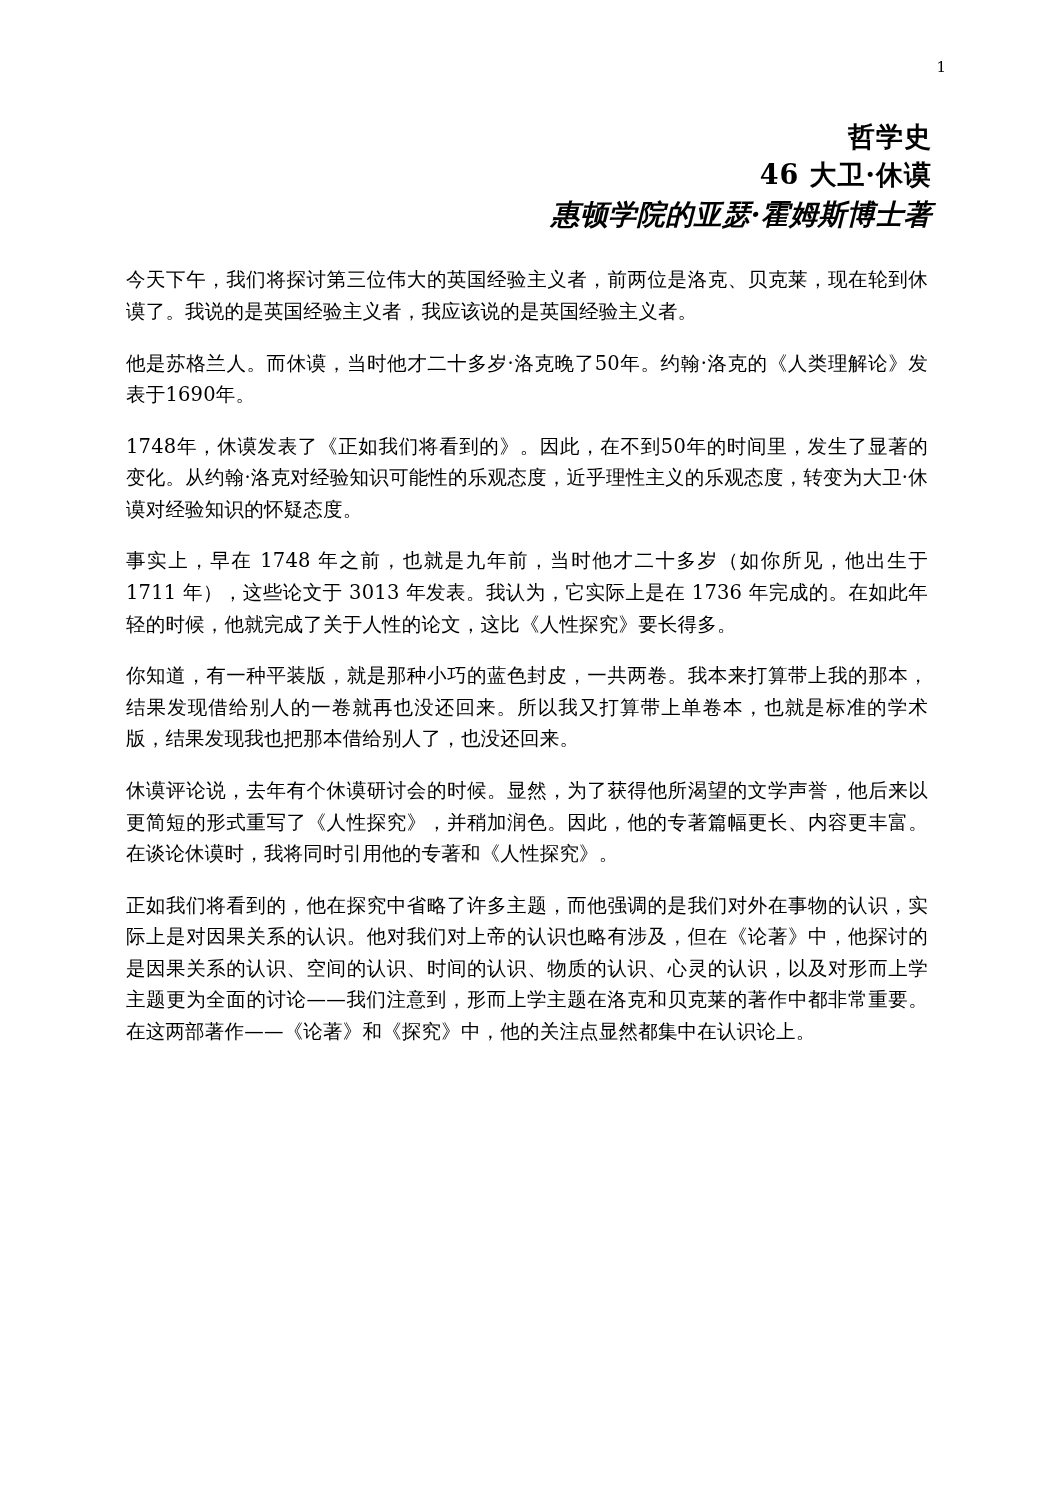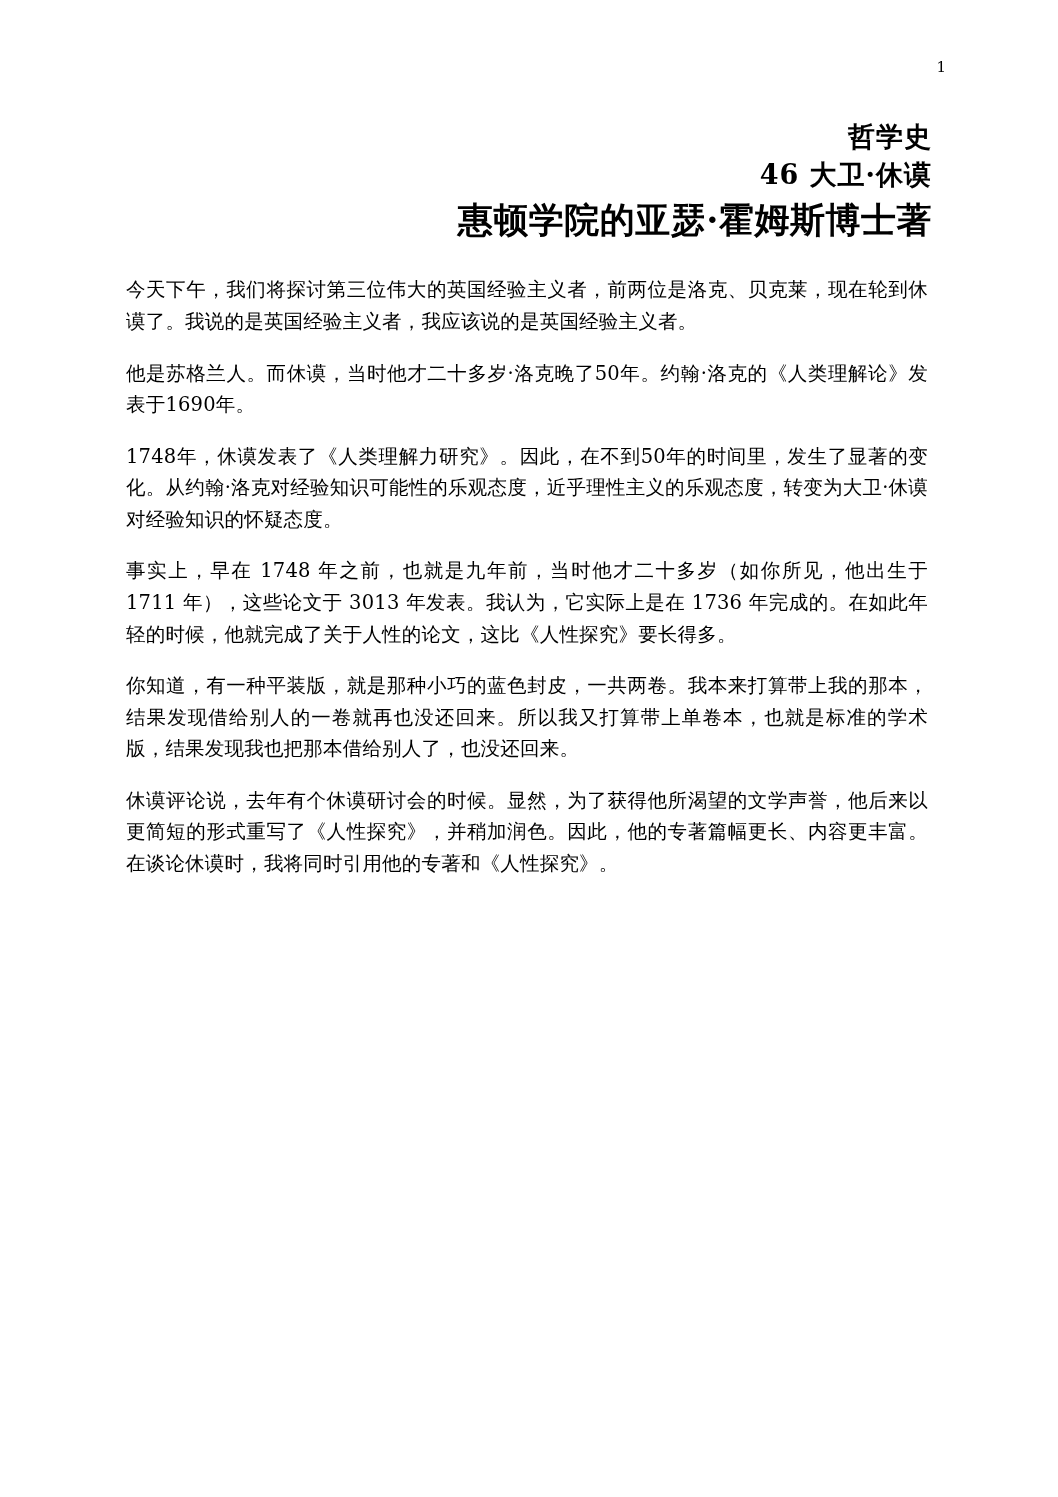--- a/index.html
+++ b/index.html
@@ -42,22 +42,23 @@
   }
   .title-line1 {
     font-size: 27px;
     letter-spacing: 1px;
   }
   .title-line2 {
     font-size: 27px;
     letter-spacing: 1px;
   }
   .title-line3 {
-    font-size: 35px;
+    font-size: 28px;
     letter-spacing: 0.5px;
+    font-style: italic;
   }
   .body-text {
     margin-top: 30px;
   }
   p.para {
     font-size: 19.5px;
     line-height: 1.62;
     margin: 0 4px 20px 0;
     text-align: justify;
     text-justify: inter-ideograph;
@@ -78,20 +79,21 @@
 
     <div class="title-block">
       <div class="title-line1">哲学史</div>
       <div class="title-line2">46 大卫·休谟</div>
       <div class="title-line3">惠顿学院的亚瑟·霍姆斯博士著</div>
     </div>
 
     <div class="body-text">
       <p class="para">今天下午，我们将探讨第三位伟大的英国经验主义者，前两位是洛克、贝克莱，现在轮到休谟了。我说的是英国经验主义者，我应该说的是英国经验主义者。</p>
       <p class="para">他是苏格兰人。而休谟，当时他才二十多岁·洛克晚了50年。约翰·洛克的《人类理解论》发表于1690年。</p>
-      <p class="para">1748年，休谟发表了《人类理解力研究》。因此，在不到50年的时间里，发生了显著的变化。从约翰·洛克对经验知识可能性的乐观态度，近乎理性主义的乐观态度，转变为大卫·休谟对经验知识的怀疑态度。</p>
+      <p class="para">1748年，休谟发表了《正如我们将看到的》。因此，在不到50年的时间里，发生了显著的变化。从约翰·洛克对经验知识可能性的乐观态度，近乎理性主义的乐观态度，转变为大卫·休谟对经验知识的怀疑态度。</p>
       <p class="para">事实上，早在 1748 年之前，也就是九年前，当时他才二十多岁（如你所见，他出生于 1711 年），这些论文于 3013 年发表。我认为，它实际上是在 1736 年完成的。在如此年轻的时候，他就完成了关于人性的论文，这比《人性探究》要长得多。</p>
       <p class="para">你知道，有一种平装版，就是那种小巧的蓝色封皮，一共两卷。我本来打算带上我的那本，结果发现借给别人的一卷就再也没还回来。所以我又打算带上单卷本，也就是标准的学术版，结果发现我也把那本借给别人了，也没还回来。</p>
       <p class="para">休谟评论说，去年有个休谟研讨会的时候。显然，为了获得他所渴望的文学声誉，他后来以更简短的形式重写了《人性探究》，并稍加润色。因此，他的专著篇幅更长、内容更丰富。在谈论休谟时，我将同时引用他的专著和《人性探究》。</p>
+      <p class="para last">正如我们将看到的，他在探究中省略了许多主题，而他强调的是我们对外在事物的认识，实际上是对因果关系的认识。他对我们对上帝的认识也略有涉及，但在《论著》中，他探讨的是因果关系的认识、空间的认识、时间的认识、物质的认识、心灵的认识，以及对形而上学主题更为全面的讨论——我们注意到，形而上学主题在洛克和贝克莱的著作中都非常重要。在这两部著作——《论著》和《探究》中，他的关注点显然都集中在认识论上。</p>
     </div>
 
   </div>
 </div>
 
 </body></html>

